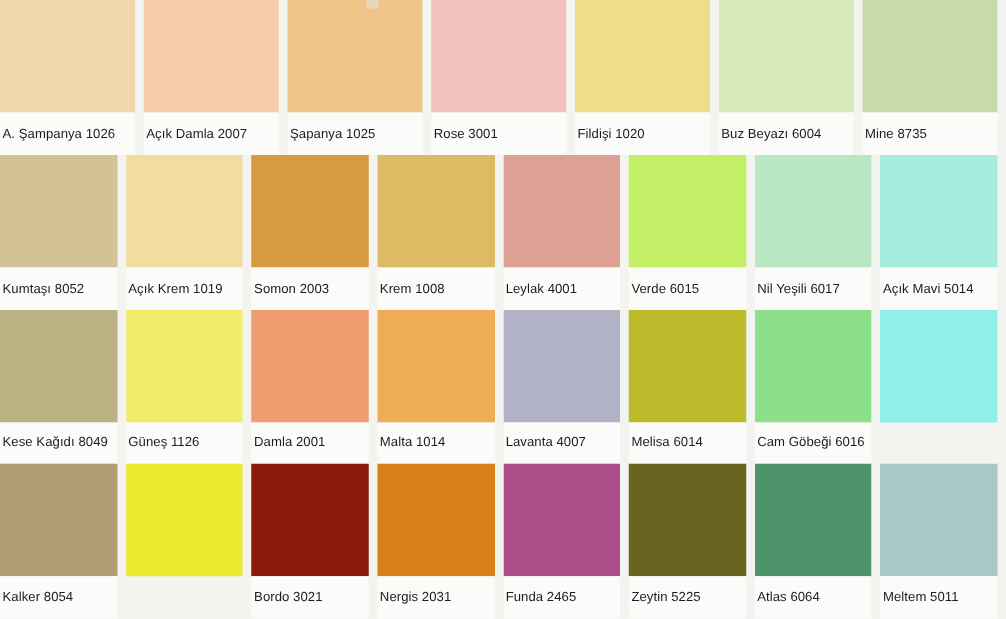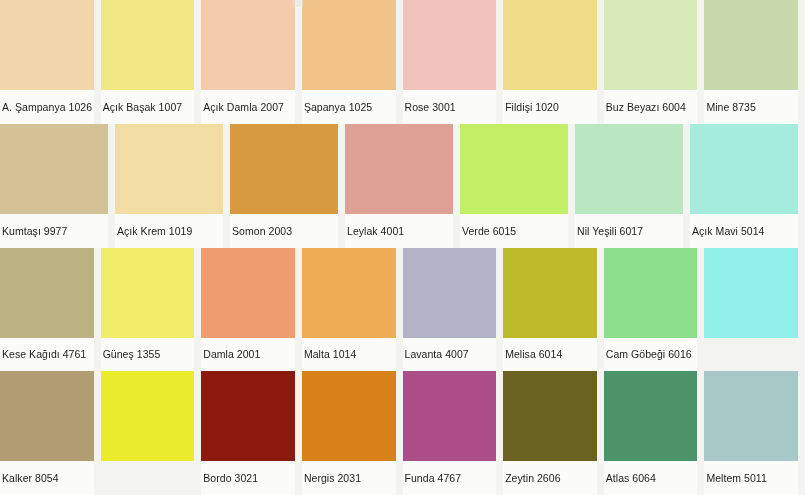--- a/index.html
+++ b/index.html
@@ -71,26 +71,20 @@
 
 <div id="palette-grid">
     <div class="palette-row">
       <div class="swatch-cell">
         <div class="swatch-chip" style="background-color: rgb(243, 215, 172);"></div>
         <div class="swatch-label-band">
           <span class="swatch-label">A. Şampanya 1026</span>
         </div>
       </div>
       <div class="swatch-cell">
-        <div class="swatch-chip" style="background-color: rgb(240, 232, 132);"></div>
-        <div class="swatch-label-band">
-          <span class="swatch-label">Açık Başak 1007</span>
-        </div>
-      </div>
-      <div class="swatch-cell">
         <div class="swatch-chip" style="background-color: rgb(244, 203, 171);"></div>
         <div class="swatch-label-band">
           <span class="swatch-label">Açık Damla 2007</span>
         </div>
       </div>
       <div class="swatch-cell">
         <div class="swatch-chip" style="background-color: rgb(240, 195, 137);"></div>
         <div class="swatch-label-band">
           <span class="swatch-label">Şapanya 1025</span>
         </div>
@@ -117,36 +111,42 @@
         <div class="swatch-chip" style="background-color: rgb(201, 217, 171);"></div>
         <div class="swatch-label-band">
           <span class="swatch-label">Mine 8735</span>
         </div>
       </div>
     </div>
     <div class="palette-row">
       <div class="swatch-cell">
         <div class="swatch-chip" style="background-color: rgb(210, 194, 150);"></div>
         <div class="swatch-label-band">
-          <span class="swatch-label">Kumtaşı 9977</span>
+          <span class="swatch-label">Kumtaşı 8052</span>
         </div>
       </div>
       <div class="swatch-cell">
         <div class="swatch-chip" style="background-color: rgb(241, 221, 161);"></div>
         <div class="swatch-label-band">
           <span class="swatch-label">Açık Krem 1019</span>
         </div>
       </div>
       <div class="swatch-cell">
         <div class="swatch-chip" style="background-color: rgb(215, 154, 63);"></div>
         <div class="swatch-label-band">
           <span class="swatch-label">Somon 2003</span>
         </div>
       </div>
       <div class="swatch-cell">
+        <div class="swatch-chip" style="background-color: rgb(221, 187, 101);"></div>
+        <div class="swatch-label-band">
+          <span class="swatch-label">Krem 1008</span>
+        </div>
+      </div>
+      <div class="swatch-cell">
         <div class="swatch-chip" style="background-color: rgb(221, 160, 149);"></div>
         <div class="swatch-label-band">
           <span class="swatch-label">Leylak 4001</span>
         </div>
       </div>
       <div class="swatch-cell">
         <div class="swatch-chip" style="background-color: rgb(194, 239, 101);"></div>
         <div class="swatch-label-band">
           <span class="swatch-label">Verde 6015</span>
         </div>
@@ -161,27 +161,27 @@
         <div class="swatch-chip" style="background-color: rgb(165, 236, 221);"></div>
         <div class="swatch-label-band">
           <span class="swatch-label">Açık Mavi 5014</span>
         </div>
       </div>
     </div>
     <div class="palette-row">
       <div class="swatch-cell">
         <div class="swatch-chip" style="background-color: rgb(188, 177, 131);"></div>
         <div class="swatch-label-band">
-          <span class="swatch-label">Kese Kağıdı 4761</span>
+          <span class="swatch-label">Kese Kağıdı 8049</span>
         </div>
       </div>
       <div class="swatch-cell">
         <div class="swatch-chip" style="background-color: rgb(240, 237, 106);"></div>
         <div class="swatch-label-band">
-          <span class="swatch-label">Güneş 1355</span>
+          <span class="swatch-label">Güneş 1126</span>
         </div>
       </div>
       <div class="swatch-cell">
         <div class="swatch-chip" style="background-color: rgb(239, 157, 112);"></div>
         <div class="swatch-label-band">
           <span class="swatch-label">Damla 2001</span>
         </div>
       </div>
       <div class="swatch-cell">
         <div class="swatch-chip" style="background-color: rgb(238, 172, 85);"></div>
@@ -229,27 +229,27 @@
       </div>
       <div class="swatch-cell">
         <div class="swatch-chip" style="background-color: rgb(216, 128, 26);"></div>
         <div class="swatch-label-band">
           <span class="swatch-label">Nergis 2031</span>
         </div>
       </div>
       <div class="swatch-cell">
         <div class="swatch-chip" style="background-color: rgb(171, 77, 136);"></div>
         <div class="swatch-label-band">
-          <span class="swatch-label">Funda 4767</span>
+          <span class="swatch-label">Funda 2465</span>
         </div>
       </div>
       <div class="swatch-cell">
         <div class="swatch-chip" style="background-color: rgb(107, 100, 32);"></div>
         <div class="swatch-label-band">
-          <span class="swatch-label">Zeytin 2606</span>
+          <span class="swatch-label">Zeytin 5225</span>
         </div>
       </div>
       <div class="swatch-cell">
         <div class="swatch-chip" style="background-color: rgb(77, 147, 105);"></div>
         <div class="swatch-label-band">
           <span class="swatch-label">Atlas 6064</span>
         </div>
       </div>
       <div class="swatch-cell">
         <div class="swatch-chip" style="background-color: rgb(166, 201, 200);"></div>

